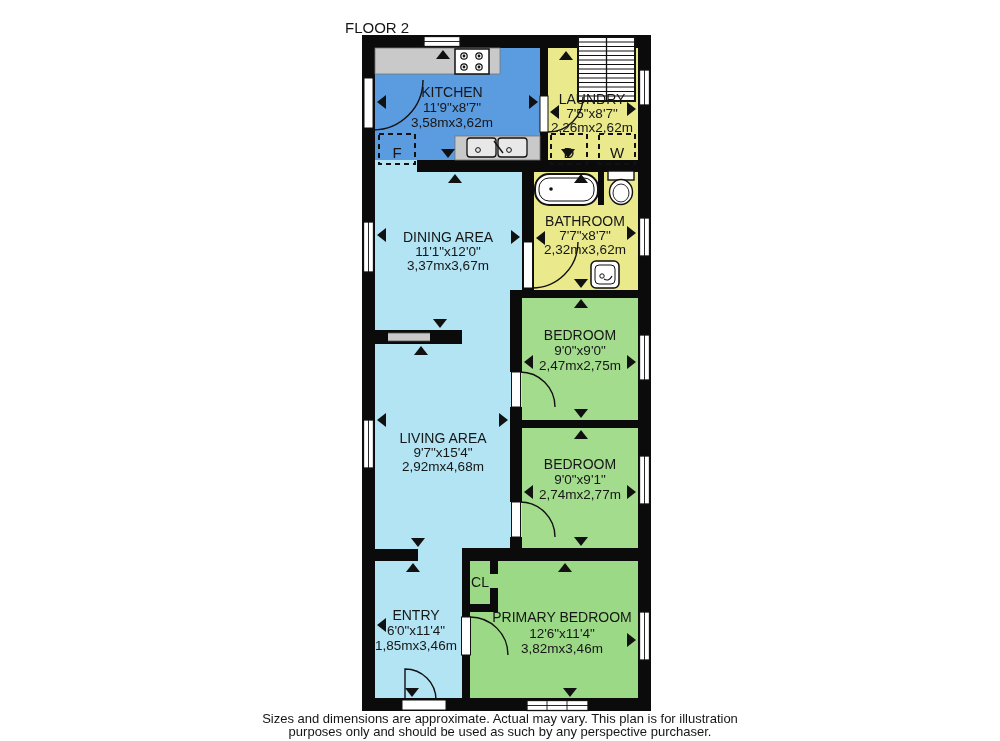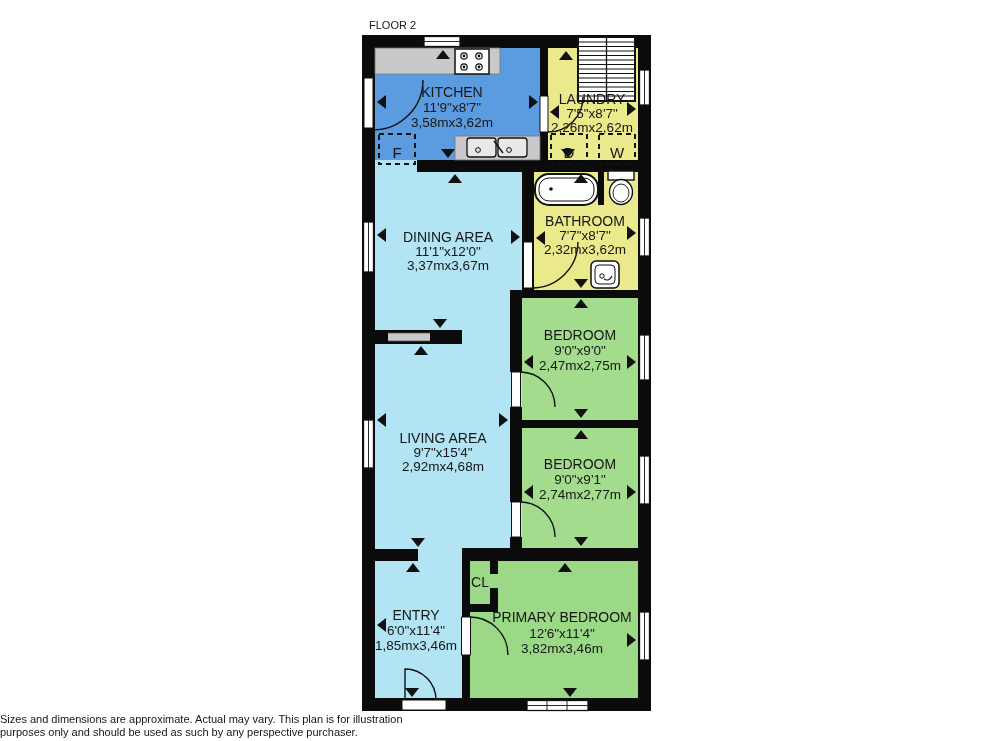--- a/index.html
+++ b/index.html
@@ -1,21 +1,21 @@
 <!DOCTYPE html>
 <html><head>
 <meta charset="utf-8">
 <style>
   html,body{margin:0;padding:0;background:#ffffff;}
   .stage{position:relative;width:1000px;height:741px;background:#fff;overflow:hidden;
          font-family:"Liberation Sans",sans-serif;color:#161616;}
-  .floor-label{position:absolute;left:345px;top:19px;font-size:11px;white-space:pre;margin-left:24px;}
+  .floor-label{position:absolute;left:345px;top:19px;font-size:15px;white-space:pre;}
   .totals{position:absolute;left:428px;top:3px;font-size:15px;line-height:16px;white-space:pre;}
-  .footer{position:absolute;top:713px;left:0;width:1000px;text-align:left;
-          font-size:11px;line-height:12.5px;}
+  .footer{position:absolute;top:713px;left:0;width:1000px;text-align:center;
+          font-size:13px;line-height:12.5px;}
   svg text{font-family:"Liberation Sans",sans-serif;fill:#161616;}
   .room-name{font-size:14px;}
   .room-dim{font-size:13.5px;}
   .fix-label{font-size:15px;}
   .cl-label{font-size:14px;}
 </style>
 </head>
 <body>
 
 <div class="stage">

